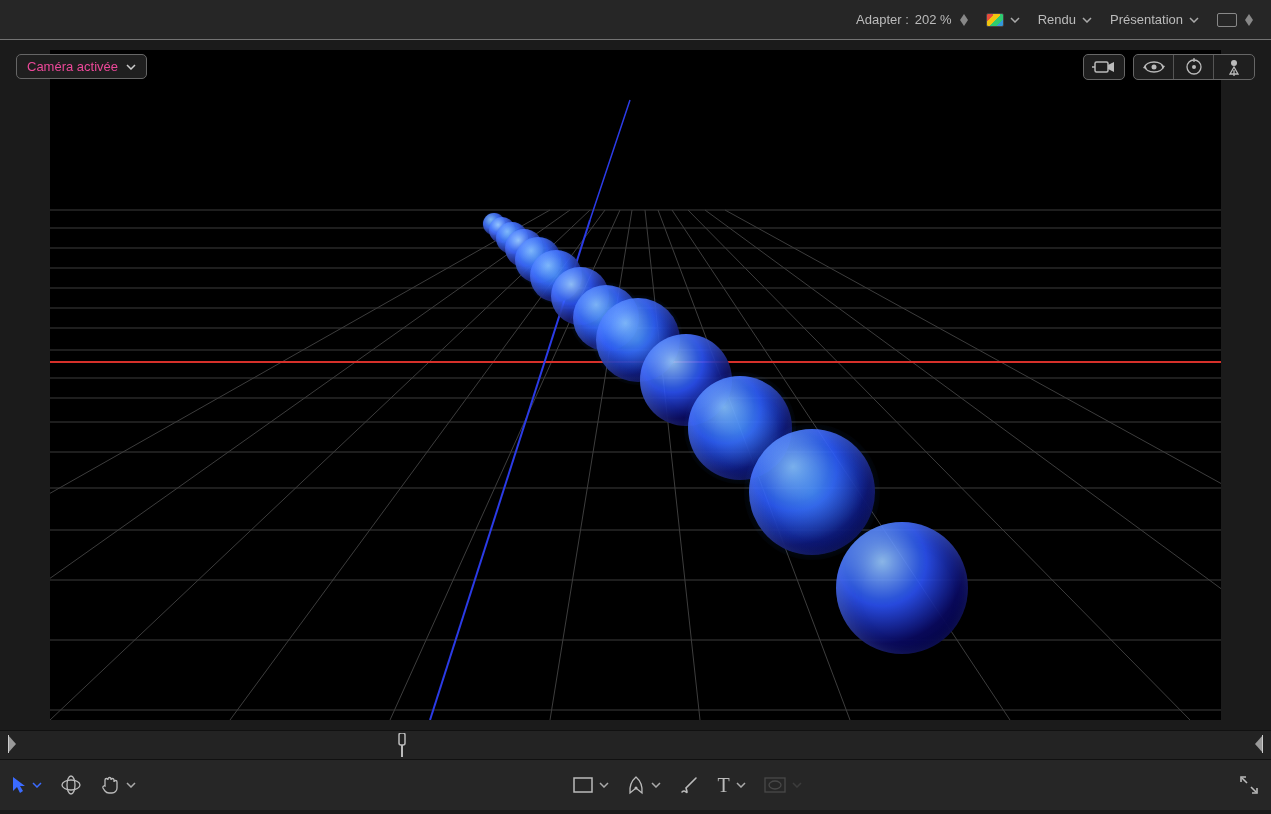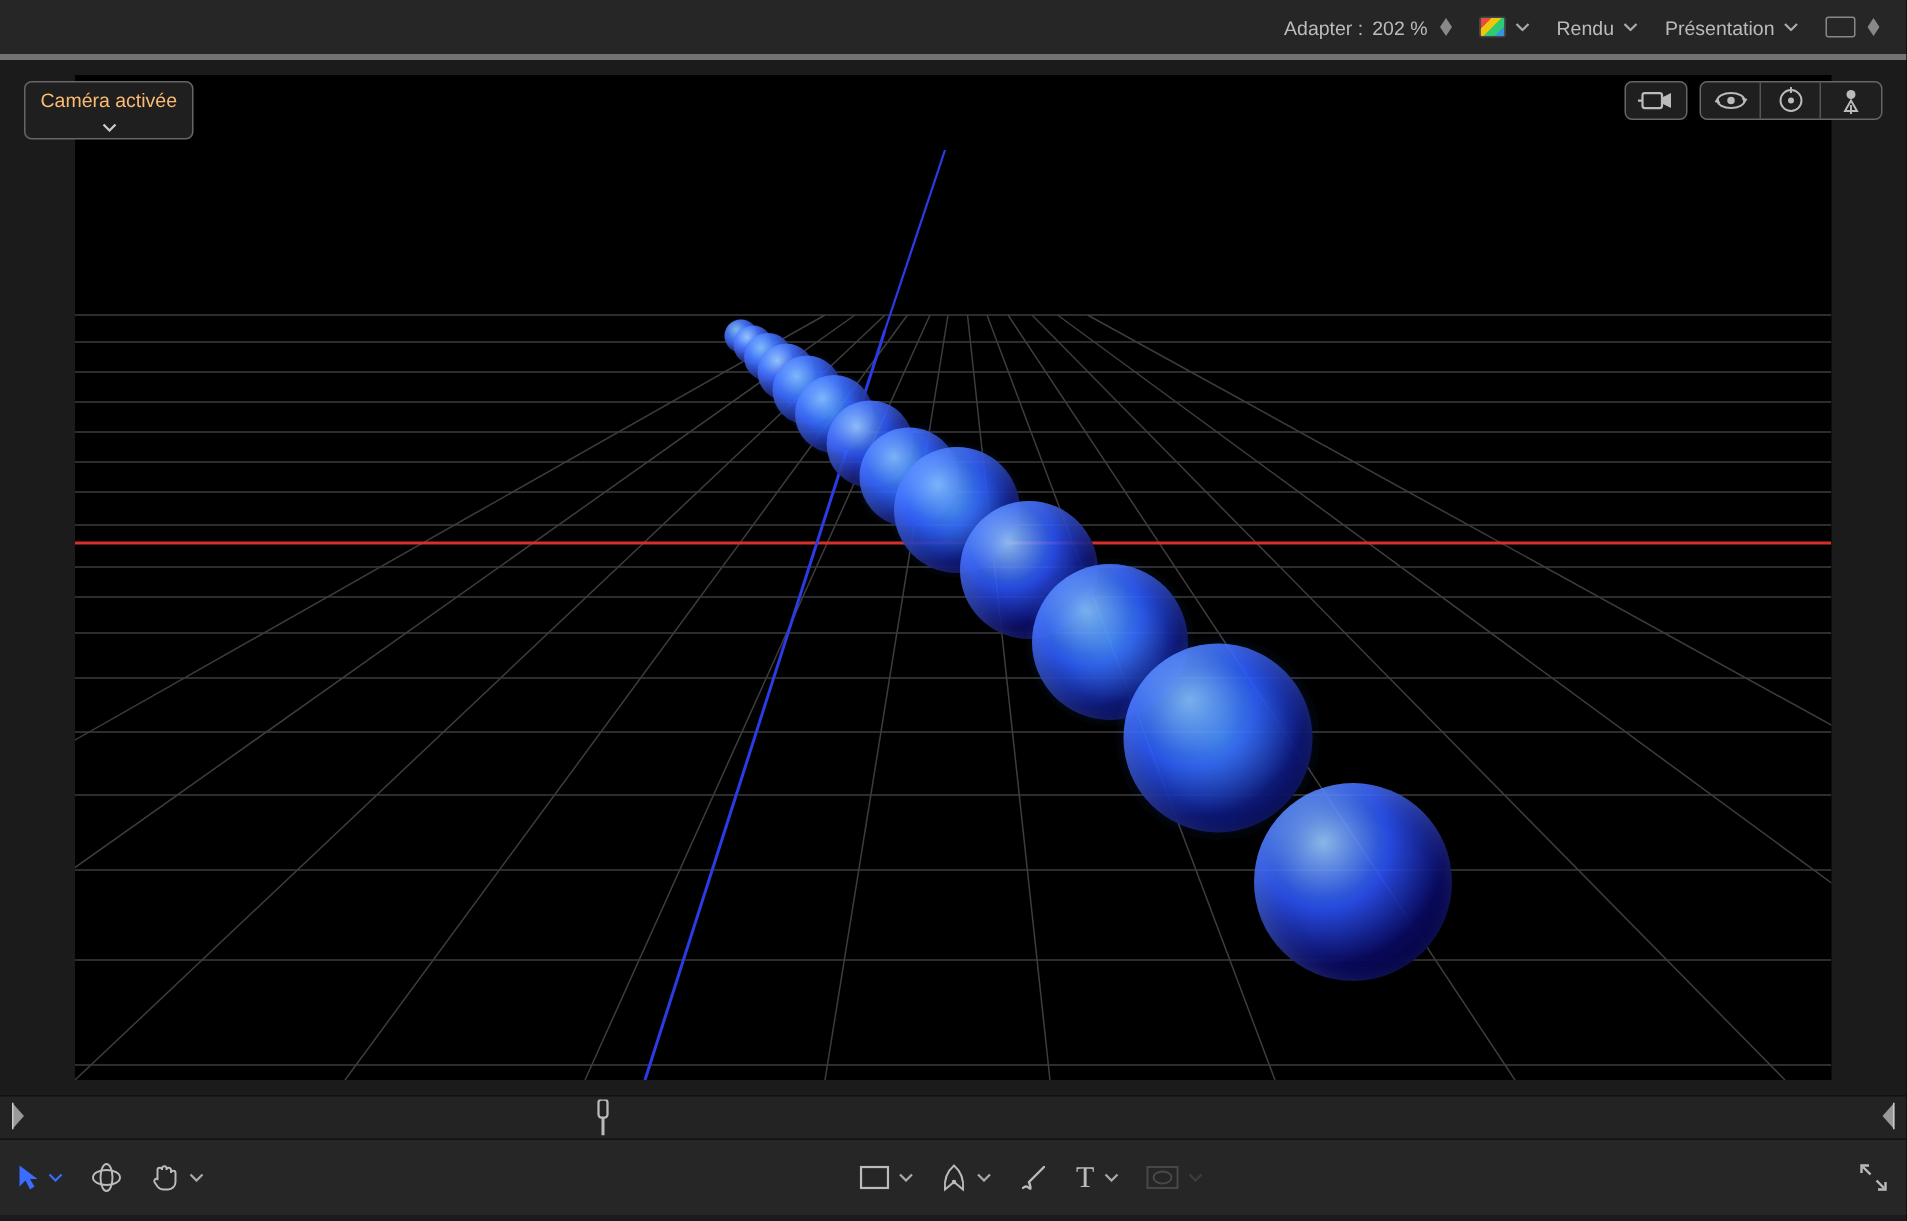--- a/index.html
+++ b/index.html
@@ -16,21 +16,21 @@
 
   
   .top-toolbar {
     height: 40px;
     background: #262626;
     display: flex;
     align-items: center;
     justify-content: flex-end;
     gap: 18px;
     padding: 0 18px;
-    border-bottom: 4px solid #737373;
+    border-bottom: 1px solid #737373;
   }
   .tb-item { display: flex; align-items: center; gap: 6px; color: #bbb; cursor: pointer; }
   .tb-label { color: #bbb; }
   .stepper { display: inline-flex; flex-direction: column; gap: 0px; margin-left: 2px; }
   .stepper svg { display: block; }
   .chev-down { display: inline-flex; align-items: center; }
   .swatch {
     width: 18px; height: 14px; border-radius: 2px;
     background: linear-gradient(135deg,#e74c3c 0 25%,#f1c40f 25% 50%,#2ecc71 50% 75%,#3498db 75% 100%);
     border: 1px solid #444;
@@ -54,23 +54,22 @@
 
   
   .camera-dd {
     position: absolute;
     top: 14px; left: 16px;
     border: 1px solid #666;
     border-radius: 5px;
     padding: 4px 10px;
     display: flex; align-items: center; gap: 8px;
     background: #1f1f1f;
-    color: #fdba74;
+    color: #ec4899;
     cursor: pointer;
-    flex-direction: column;
   }
 
   
   .nav-cluster {
     position: absolute;
     top: 14px; right: 16px;
     display: flex; gap: 8px;
   }
   .nav-btn, .nav-seg {
     border: 1px solid #666;

